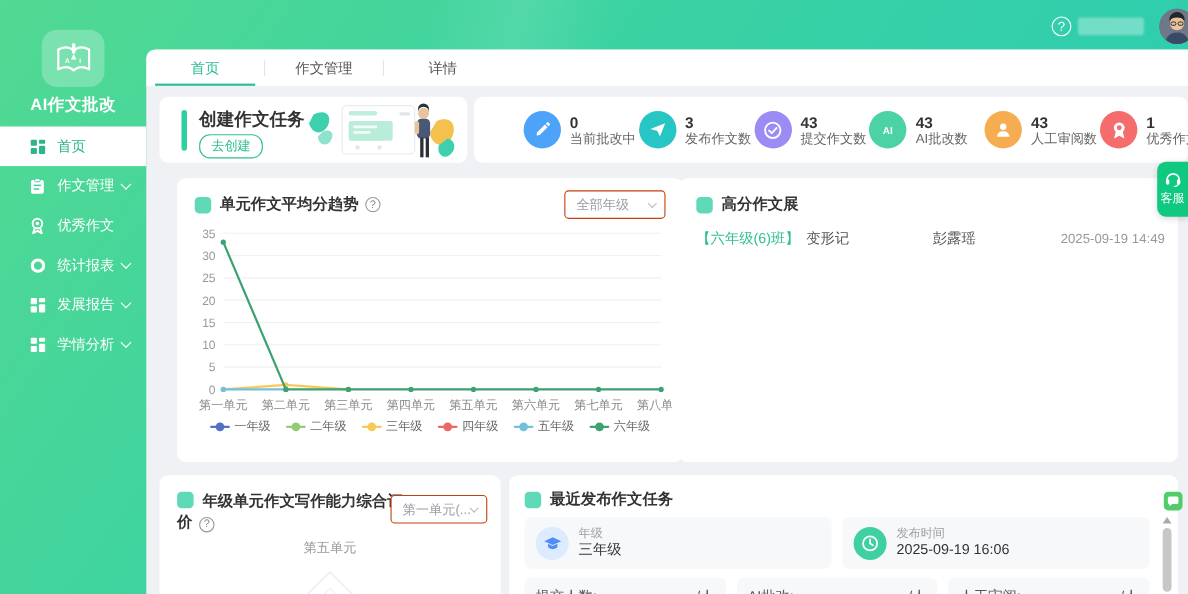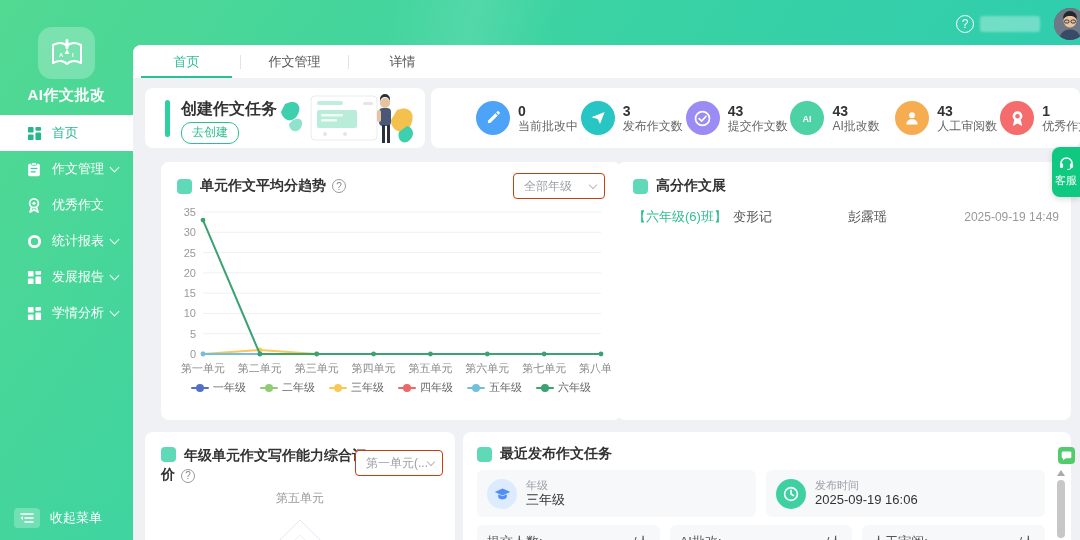--- a/index.html
+++ b/index.html
@@ -178,29 +178,20 @@
             <rect x="1" y="1" width="6" height="6" rx="1" fill="#ffffff"></rect>
             <rect x="9" y="1" width="6" height="4" rx="1" fill="#ffffff"></rect>
             <rect x="1" y="9" width="6" height="6" rx="1" fill="#ffffff"></rect>
             <rect x="9" y="7" width="6" height="8" rx="1" fill="#ffffff"></rect>
           </svg>
         </span>
         <span>学情分析</span>
         <span class="chev"></span>
       </div>
     </div>
-  <div class="collapse">
-    <span class="cbox">
-      <svg width="14" height="12" viewBox="0 0 14 12">
-          <path d="M1 2h12M5 6h8M5 10h8" stroke="#fff" stroke-width="1.6" stroke-linecap="round"></path>
-          <path d="M3 4 L0.5 6 L3 8" fill="#fff"></path>
-        </svg>
-    </span>
-    <span>收起菜单</span>
-  </div>
 </div>
 
 <div class="help-circ">?</div>
 <div class="name-blur"></div>
 <div class="avatar">
   <svg width="32" height="32" viewBox="0 0 32 32">
     <rect width="32" height="32" fill="#6e7887"></rect>
     <circle cx="16" cy="13" r="6.5" fill="#e8c39e"></circle>
     <path d="M9 12 a7 7 0 0 1 14 0 l0 -2 a7 7 0 0 0 -14 0 Z" fill="#23262b"></path>
     <path d="M9.5 11 C9 6 13 4.5 16 4.5 C19 4.5 23 6 22.5 11 C21 8.5 18 8 16 8 C14 8 11 8.5 9.5 11 Z" fill="#23262b"></path>

